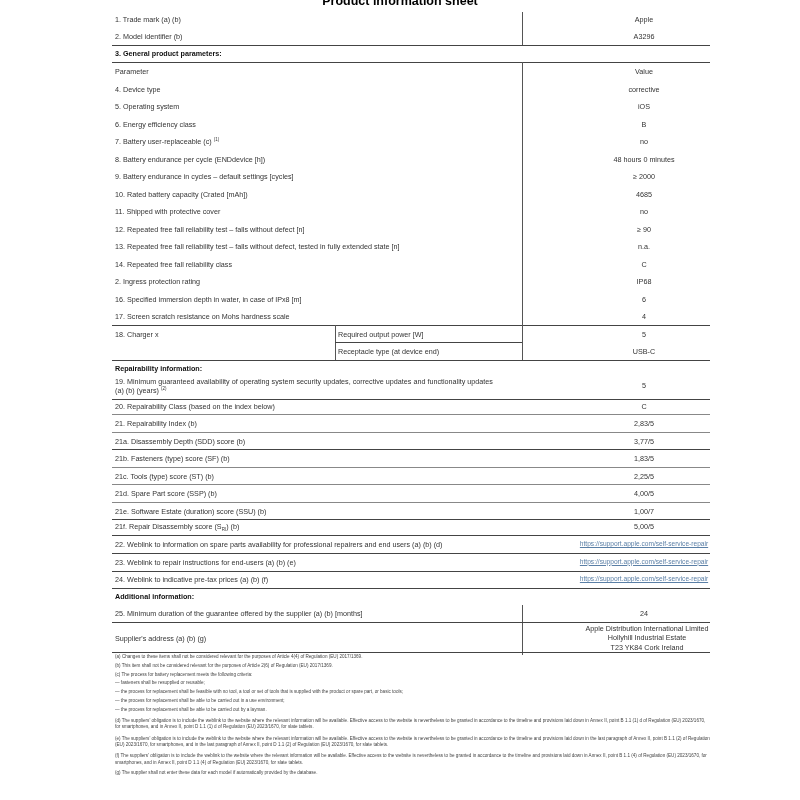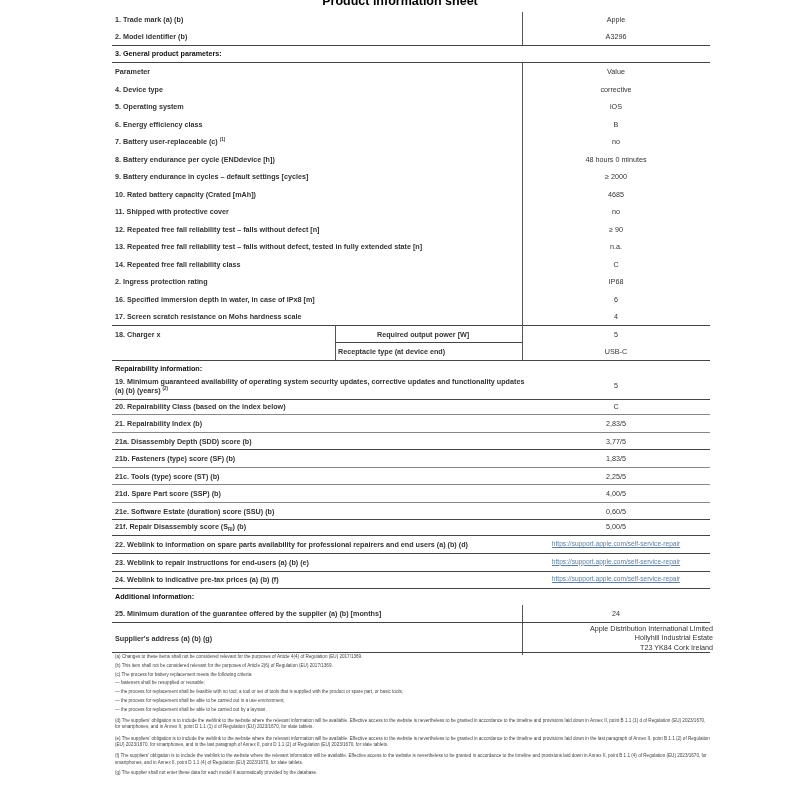--- a/index.html
+++ b/index.html
@@ -11,23 +11,23 @@
   }
   .title {
     position: absolute; left: 0; width: 800px; top: -6px;
     text-align: center; font-weight: bold; font-size: 12.5px; color: #000;
   }
   .sheet { position: absolute; left: 112px; top: 0; width: 598px; }
   .row {
     position: absolute; left: 0; width: 598px;
     font-size: 7.2px; color: #333;
   }
-  .row .lbl { position: absolute; left: 3px; white-space: nowrap; font-weight: bold; }
-  .row .val { position: absolute; left: 410px; width: 188px; text-align: center; white-space: nowrap; }
-  .row .val.left { text-align: right; left: 413px; }
+  .row .lbl { position: absolute; left: 3px; white-space: nowrap; }
+  .row .val { position: absolute; left: 410px; width: 188px; text-align: center; white-space: nowrap; padding-left: 28px; }
+  .row .val.left { text-align: center; left: 413px; }
   .row .link { color: #5a7fa6; text-decoration: underline; font-size: 6.6px; }
   .hline { position: absolute; left: 0; width: 598px; height: 0; border-top: 1.3px solid #444; }
   .hline.thin { border-top: 1px solid #888; }
   .vline { position: absolute; width: 0; border-left: 1px solid #555; }
   .sect { font-weight: bold; color: #111; }
   sup { font-size: 4.5px; }
   sub { font-size: 4.5px; }
   .foot {
     position: absolute; left: 115px; width: 595px;
     font-size: 4.6px; color: #444; line-height: 6.3px;
@@ -121,21 +121,21 @@
     <span class="lbl">17. Screen scratch resistance on Mohs hardness scale</span>
     <span class="val">4</span>
   </div>
   <div class="hline" style="top:325px;"></div>
 
   <div class="vline" style="left:223px; top:325px; height:35px;"></div>
   <div class="vline" style="left:410px; top:325px; height:35px;"></div>
   <div class="hline" style="top:342px; left:223px; width:187px;"></div>
   <div class="row" style="top:330px;">
     <span class="lbl">18. Charger  x</span>
-    <span class="lbl" style="left:226px;margin-left:39px;">Required output power [W]</span>
+    <span class="lbl" style="left:226px;">Required output power [W]</span>
     <span class="val">5</span>
   </div>
   <div class="row" style="top:347px;">
     <span class="lbl" style="left:226px;">Receptacle type (at device end)</span>
     <span class="val">USB-C</span>
   </div>
   <div class="hline" style="top:360px;"></div>
 
   <div class="row" style="top:364px;">
     <span class="lbl sect">Repairability information:</span>
@@ -174,21 +174,21 @@
     <span class="val">2,25/5</span>
   </div>
   <div class="hline thin" style="top:484px;"></div>
   <div class="row" style="top:489px;">
     <span class="lbl">21d. Spare Part score (SSP) (b)</span>
     <span class="val">4,00/5</span>
   </div>
   <div class="hline thin" style="top:501.5px;"></div>
   <div class="row" style="top:506.5px;">
     <span class="lbl">21e. Software Estate (duration) score (SSU) (b)</span>
-    <span class="val">0,60/5</span>
+    <span class="val">1,00/7</span>
   </div>
   <div class="hline" style="top:519px;"></div>
   <div class="row" style="top:521.5px;">
     <span class="lbl"><span>21f. Repair Disassembly score (S</span><sub>RI</sub><span>) (b)</span></span>
     <span class="val">5,00/5</span>
   </div>
   <div class="hline" style="top:535px;"></div>
 
   <div class="row" style="top:540px;">
     <span class="lbl">22. Weblink to information on spare parts availability for professional repairers and end users (a) (b) (d)</span>

